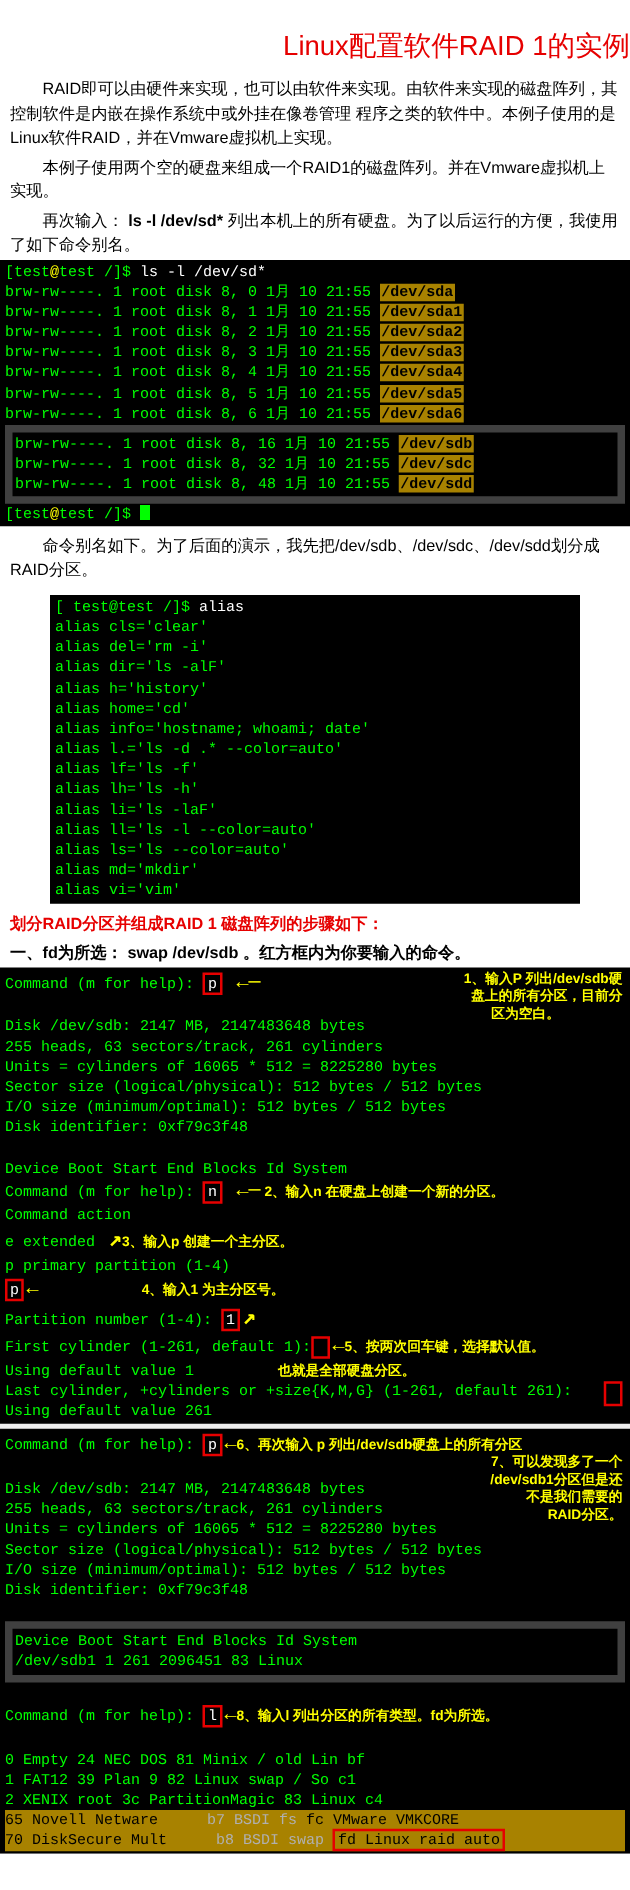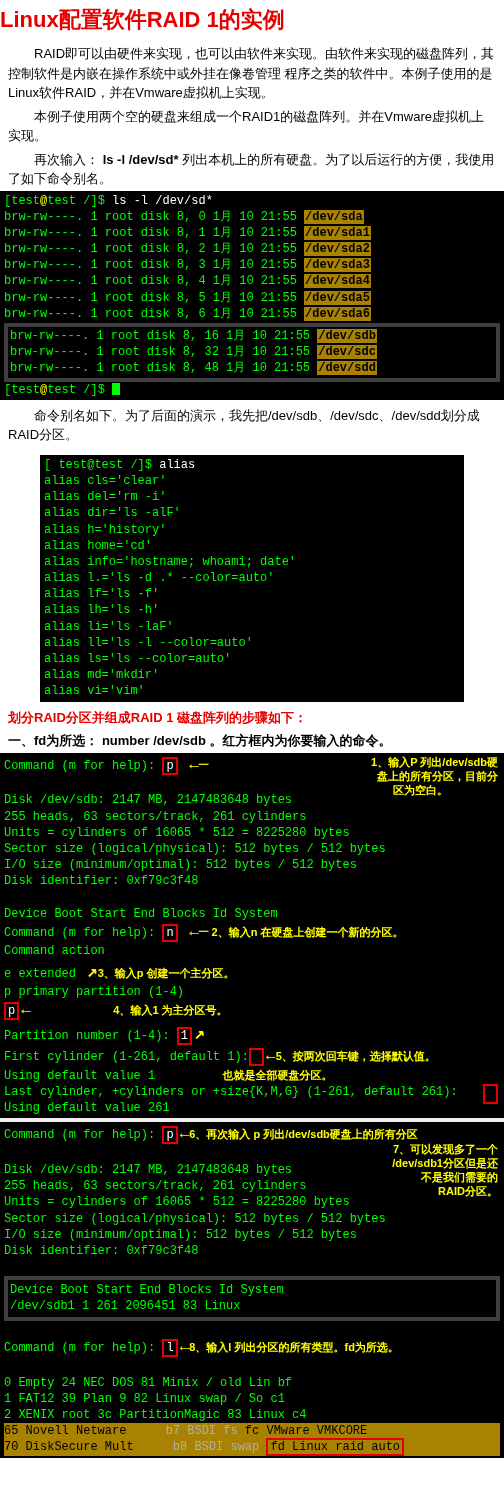--- a/index.html
+++ b/index.html
@@ -1,23 +1,23 @@
 <!DOCTYPE html>
 <html><head>
 <meta charset="utf-8">
 <style>
   * { box-sizing: border-box; margin: 0; padding: 0; }
   body { width: 504px; font-family: "Microsoft YaHei", SimSun, sans-serif; font-size: 13px; line-height: 1.5; background: #fff; color: #000; }
-  .title { color: #e60000; font-size: 22px; font-weight: bold; text-align: left; padding: 3px 0 6px; }
+  .title { color: #e60000; font-size: 22px; font-weight: normal; text-align: right; padding: 20px 0 6px; }
   .para { padding: 2px 8px; text-indent: 2em; }
   .term { background: #000; color: #0f0; font-family: "Courier New", monospace; font-size: 12px; line-height: 1.35; padding: 2px 4px; position: relative; }
   .term2 { margin: 4px 40px; }
   .prompt-br { color: #0f0; }
   .hl-dev { background: #a88200; color: #000; font-weight: bold; padding: 0 1px; }
-  .redbox-block { border: 4px solid #404040; margin-top:1px; }
+  .redbox-block { border: 6px solid #404040; margin-top:1px; }
   .cursor { background:#0f0; display:inline-block; width:8px; height:12px; vertical-align:middle;}
   .subtext { padding: 6px 8px; font-weight: normal; }
   .redline { color: #e60000; font-weight: bold; padding: 2px 8px; }
   .sep { height: 4px; background:#eee; }
   .ann { position:absolute; color:#ff0; font-family:"Microsoft YaHei",SimSun,sans-serif; font-size:11px; font-weight:bold; }
   .arrow { position:absolute; color:#ff0; font-size:16px; font-weight:bold; transform:scaleX(1.5);}
   .arrow2 { position:absolute; color:#ff0; font-size:18px; font-weight:bold;}
   .hlrow { background: #a88200; color:#000; }
   .bsdi { color:#b0b0b0;padding-left:32px; }
   .rbline { border:2px solid #e60000; padding:0 2px; margin-right:2px;}
@@ -39,20 +39,20 @@
 
 <div class="subtext" style="text-indent:2em;">
   <span>命令别名如下。为了后面的演示，我先把</span><span>/dev/sdb</span><span>、</span><span>/dev/sdc</span><span>、</span><span>/dev/sdd</span><span>划分成RAID分区。</span>
 </div>
 
 <div class="term term2" id="term2"><span style="color:#0f0">[ test@test /]$ </span><span style="color:#fff">alias</span><br><span style="color:#0f0">alias cls='clear'</span><br><span style="color:#0f0">alias del='rm -i'</span><br><span style="color:#0f0">alias dir='ls -alF'</span><br><span style="color:#0f0">alias h='history'</span><br><span style="color:#0f0">alias home='cd'</span><br><span style="color:#0f0">alias info='hostname; whoami; date'</span><br><span style="color:#0f0">alias l.='ls -d .* --color=auto'</span><br><span style="color:#0f0">alias lf='ls -f'</span><br><span style="color:#0f0">alias lh='ls -h'</span><br><span style="color:#0f0">alias li='ls -laF'</span><br><span style="color:#0f0">alias ll='ls -l --color=auto'</span><br><span style="color:#0f0">alias ls='ls --color=auto'</span><br><span style="color:#0f0">alias md='mkdir'</span><br><span style="color:#0f0">alias vi='vim'</span><br></div>
 
 <div class="redline">划分RAID分区并组成RAID 1 磁盘阵列的步骤如下：</div>
 <div style="padding:2px 8px;font-weight:bold;">
   <span>一、fd为所选：</span>
-  <span>number  /dev/sdb</span>
+  <span>swap  /dev/sdb</span>
   <span>。红方框内为你要输入的命令。</span>
 </div>
 
 <div class="term" id="term3" style="min-height:200px;"><span style="color:#0f0">Command (m for help): </span><span class="rbline" style="color:#fff">p</span><span class="arrow" style="position:static;">&nbsp;←─</span><br><div class="ann" style="right:6px;top:2px;">1、输入P 列出/dev/sdb硬</div><div class="ann" style="right:6px;top:16px;">盘上的所有分区，目前分</div><div class="ann" style="right:56px;top:30px;">区为空白。</div><br><span style="color:#0f0">Disk /dev/sdb: 2147 MB, 2147483648 bytes</span><br><span style="color:#0f0">255 heads, 63 sectors/track, 261 cylinders</span><br><span style="color:#0f0">Units = cylinders of 16065 * 512 = 8225280 bytes</span><br><span style="color:#0f0">Sector size (logical/physical): 512 bytes / 512 bytes</span><br><span style="color:#0f0">I/O size (minimum/optimal): 512 bytes / 512 bytes</span><br><span style="color:#0f0">Disk identifier: 0xf79c3f48</span><br><br><span style="color:#0f0">   Device Boot      Start         End      Blocks   Id  System</span><br><span style="color:#0f0">Command (m for help): </span><span class="rbline" style="color:#fff">n</span><span class="arrow" style="position:static;">&nbsp;←─</span><span class="ann" style="position:static;"> 2、输入n 在硬盘上创建一个新的分区。</span><br><span style="color:#0f0">Command action</span><br><span style="color:#0f0">   e   extended</span><span class="arrow2" style="position:static;">&nbsp;↗</span><span class="ann" style="position:static;">3、输入p 创建一个主分区。</span><br><span style="color:#0f0">   p   primary partition (1-4)</span><br><span class="rbline" style="color:#fff">p</span><span class="arrow" style="position:static;">←</span><span class="ann" style="position:static;">&nbsp;&nbsp;&nbsp;&nbsp;&nbsp;&nbsp;&nbsp;&nbsp;&nbsp;&nbsp;&nbsp;&nbsp;&nbsp;&nbsp;&nbsp;&nbsp;&nbsp;&nbsp;&nbsp;&nbsp;&nbsp;&nbsp;&nbsp;&nbsp;&nbsp;&nbsp;&nbsp;4、输入1 为主分区号。</span><br><span style="color:#0f0">Partition number (1-4): </span><span class="rbline" style="color:#fff">1</span><span class="arrow2" style="position:static;">↗</span><br><span style="color:#0f0">First cylinder (1-261, default 1):</span><span class="rbline">&nbsp;</span><span class="arrow" style="position:static;">←</span><span class="ann" style="position:static;">5、按两次回车键，选择默认值。</span><br><span style="color:#0f0">Using default value 1</span><span class="ann" style="position:static;">&nbsp;&nbsp;&nbsp;&nbsp;&nbsp;&nbsp;&nbsp;&nbsp;&nbsp;&nbsp;&nbsp;&nbsp;&nbsp;&nbsp;&nbsp;&nbsp;&nbsp;&nbsp;&nbsp;&nbsp;&nbsp;&nbsp;也就是全部硬盘分区。</span><br><span style="color:#0f0">Last cylinder, +cylinders or +size{K,M,G} (1-261, default 261):</span><span class="rbline" style="float:right;">&nbsp;</span><br><span style="color:#0f0">Using default value 261</span></div>
 <div class="sep"></div>
 
 <div class="term" id="term4" style="min-height:260px;"><span style="color:#0f0">Command (m for help): </span><span class="rbline" style="color:#fff">p</span><span class="arrow" style="position:static;">←</span><span class="ann" style="position:static;">6、再次输入 p 列出/dev/sdb硬盘上的所有分区</span><br><br><span style="color:#0f0">Disk /dev/sdb: 2147 MB, 2147483648 bytes</span><div class="ann" style="right:6px;top:20px;">7、可以发现多了一个</div><div class="ann" style="right:6px;top:34px;">/dev/sdb1分区但是还</div><div class="ann" style="right:6px;top:48px;">不是我们需要的</div><div class="ann" style="right:6px;top:62px;">RAID分区。</div><br><span style="color:#0f0">255 heads, 63 sectors/track, 261 cylinders</span><br><span style="color:#0f0">Units = cylinders of 16065 * 512 = 8225280 bytes</span><br><span style="color:#0f0">Sector size (logical/physical): 512 bytes / 512 bytes</span><br><span style="color:#0f0">I/O size (minimum/optimal): 512 bytes / 512 bytes</span><br><span style="color:#0f0">Disk identifier: 0xf79c3f48</span><br><br><div class="redbox-block" style="padding:2px;"><span style="color:#0f0">   Device Boot      Start         End      Blocks   Id  System</span><br><span style="color:#0f0">/dev/sdb1               1         261     2096451   83  Linux</span></div><br><span style="color:#0f0">Command (m for help): </span><span class="rbline" style="color:#fff">l</span><span class="arrow" style="position:static;">←</span><span class="ann" style="position:static;">8、输入l 列出分区的所有类型。fd为所选。</span><br><br><span style="color:#0f0"> 0  Empty           24  NEC DOS         81  Minix / old Lin bf</span><br><span style="color:#0f0"> 1  FAT12           39  Plan 9          82  Linux swap / So c1</span><br><span style="color:#0f0"> 2  XENIX root      3c  PartitionMagic  83  Linux           c4</span><br><div class="hlrow"><span>65  Novell Netware</span>  <span class="bsdi">b7  BSDI fs</span>         <span>fc  VMware VMKCORE</span><br><span>70  DiskSecure Mult</span> <span class="bsdi">b8  BSDI swap</span>       <span class="rbline">fd  Linux raid auto</span></div></div>
 
 </body></html>

